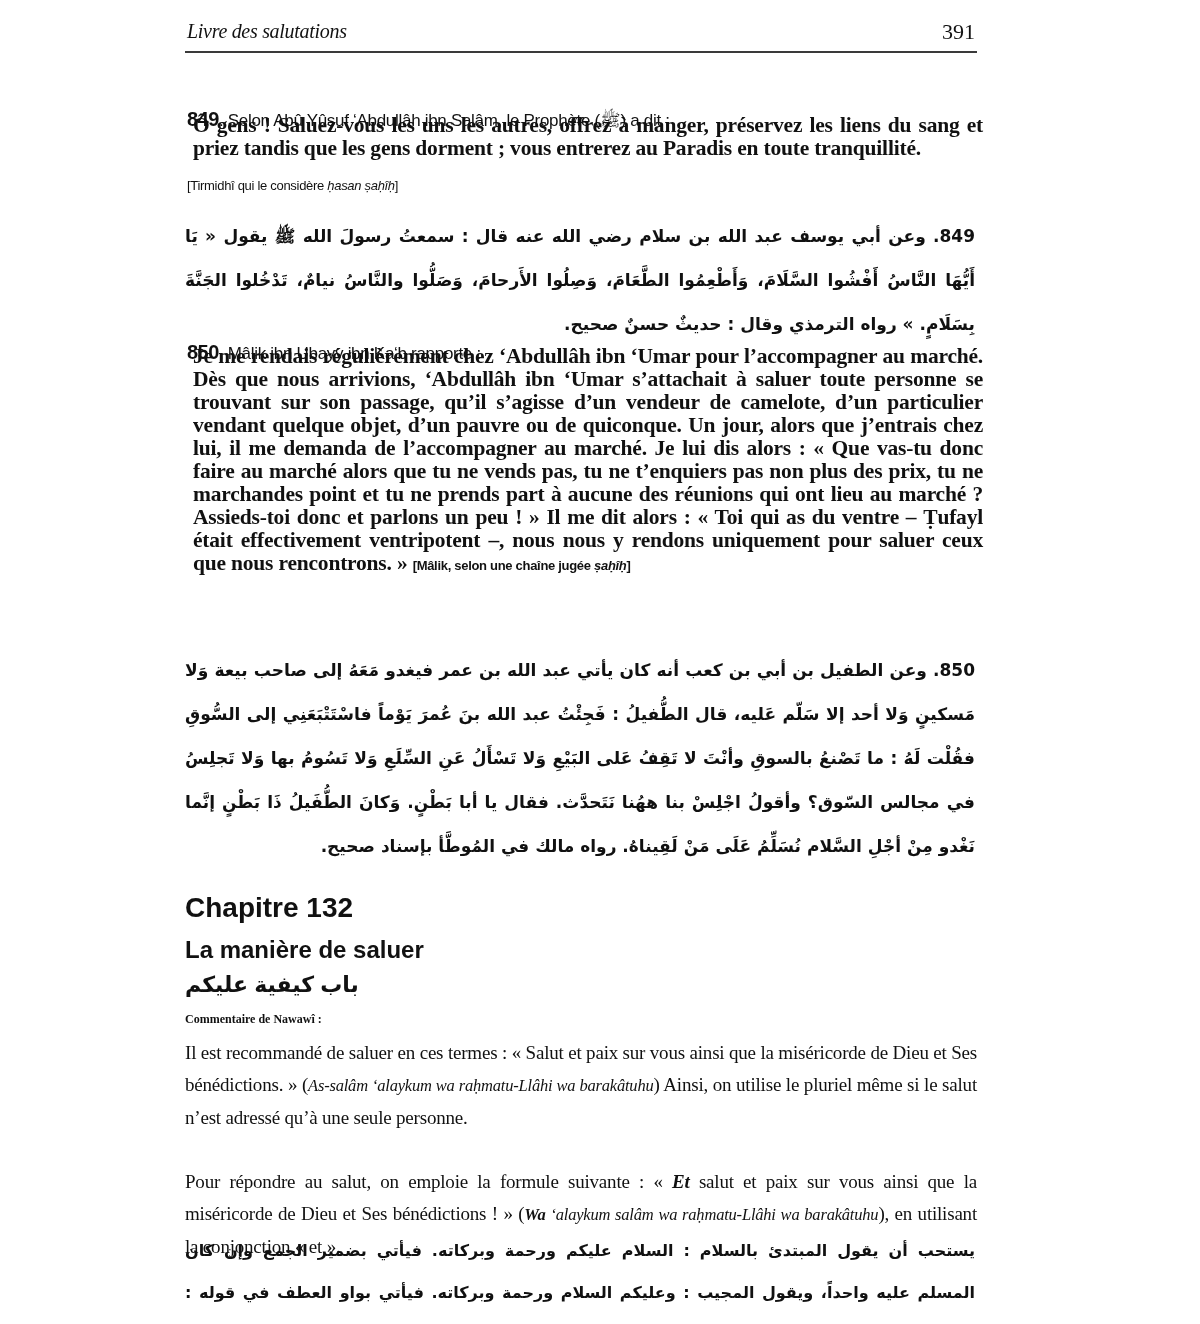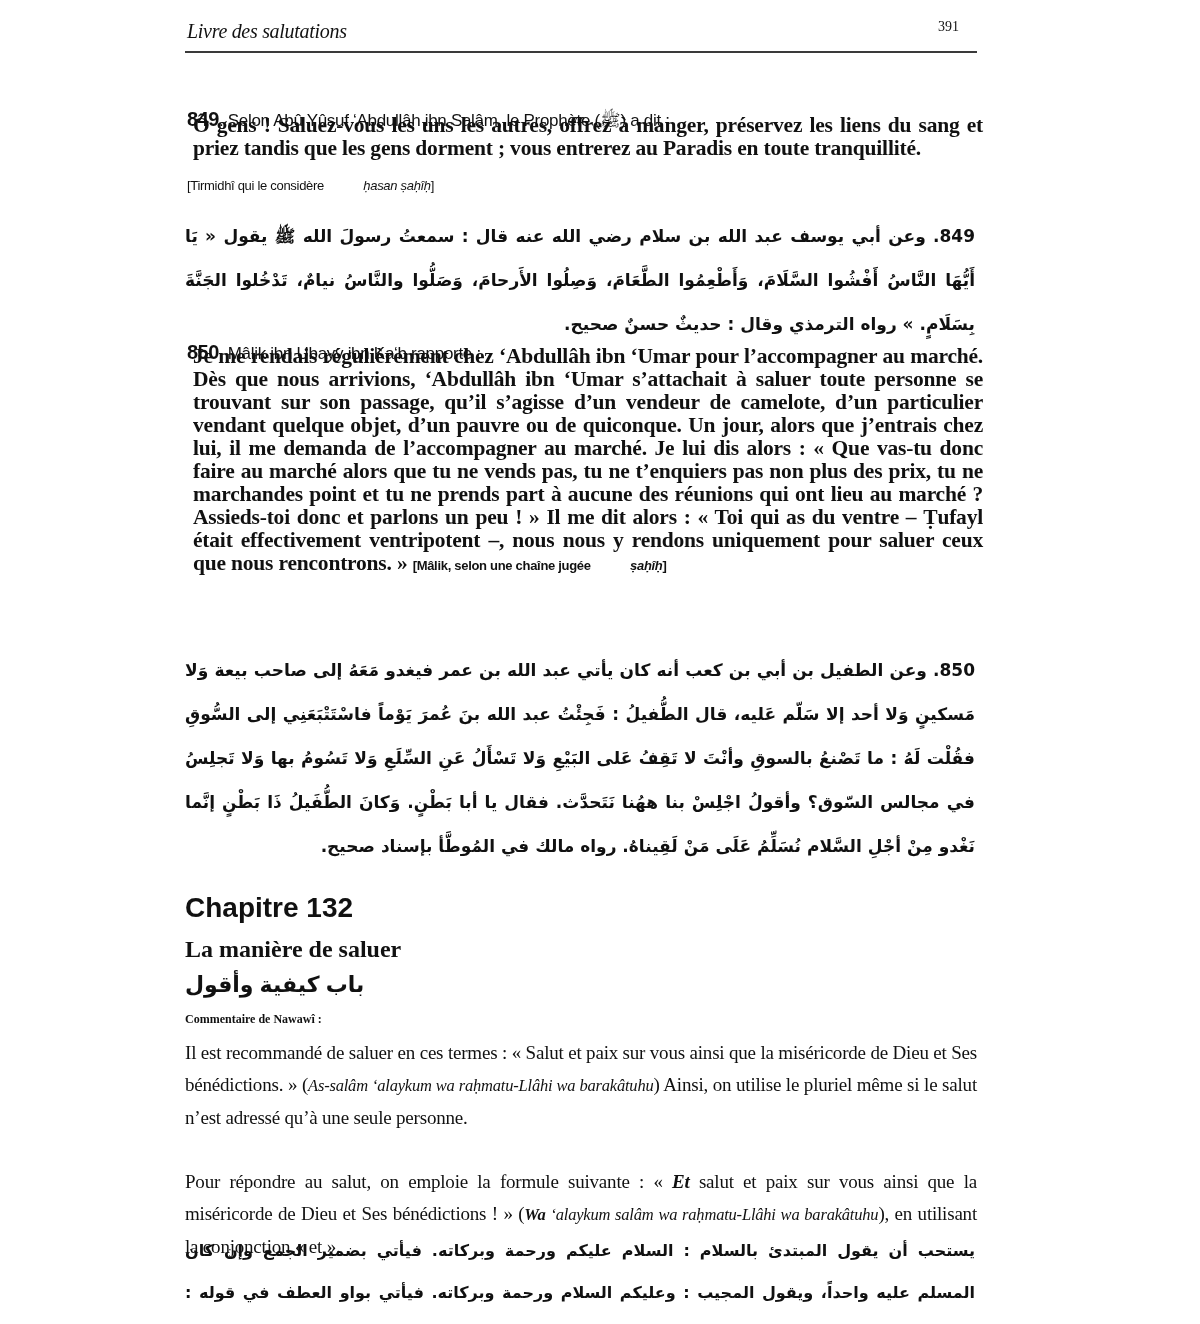--- a/index.html
+++ b/index.html
@@ -3,34 +3,34 @@
   <meta charset="utf-8">
   <style>
     html, body { margin: 0; padding: 0; background: #ffffff; }
     body { width: 1200px; height: 1324px; position: relative; overflow: hidden; color: #111; }
     .page { position: absolute; left: 185px; top: 0; width: 792px; }
     .serif { font-family: "Liberation Serif", "DejaVu Serif", serif; }
     .sans { font-family: "Liberation Sans", "DejaVu Sans", sans-serif; margin-top: 20px; }
 
     .running-head { position: absolute; top: 18px; left: 0; width: 792px; height: 30px; }
     .running-title { position: absolute; left: 2px; top: 2px; font-style: italic; font-size: 20px; letter-spacing: -0.3px; }
-    .page-number { position: absolute; right: 18px; top: 1px; font-size: 14px; }
+    .page-number { position: absolute; right: 2px; top: 1px; font-size: 22px; }
     .head-rule { position: absolute; left: 0; top: 51px; width: 792px; height: 2px; background: #3a3a3a; }
 
     .hadith-label { position: absolute; left: 2px; font-size: 17px; letter-spacing: -0.3px; }
     .hadith-label b { font-size: 20px; font-weight: bold; letter-spacing: -0.5px; }
     .fr-body { position: absolute; left: 8px; width: 790px; font-size: 21.5px; line-height: 23px; text-align: justify; letter-spacing: -0.2px; font-weight: bold; }
     .ref { font-family: "Liberation Sans", "DejaVu Sans", sans-serif; font-size: 13px; letter-spacing: -0.3px; }
-    .ref i { font-style: italic; margin-left: 36px; }
+    .ref i { font-style: italic; }
     .ar { position: absolute; left: 0; width: 790px; direction: rtl; text-align: justify; font-family: "DejaVu Sans", sans-serif; font-size: 17px; font-weight: bold; line-height: 44px; }
     .ar-last { text-align-last: right; }
 
     .chapter { position: absolute; left: 0; width: 792px; text-align: left; }
     .chapter-num { top: 872px; font-size: 28px; font-weight: bold; }
-    .chapter-title { top: 916px; font-size: 24px; font-weight: bold; font-family: Liberation Serif, serif; }
+    .chapter-title { top: 916px; font-size: 24px; font-weight: bold; }
     .chapter-ar { top: 952px; font-size: 22px; font-weight: bold; direction: rtl; }
 
     .comment-head { position: absolute; left: 0; top: 1012px; font-size: 12px; font-weight: bold; }
     .comment { position: absolute; left: 0; width: 792px; font-size: 19px; line-height: 32px; text-align: justify; letter-spacing: -0.2px; }
     .comment i { font-style: italic; font-size: 16.5px; }
   </style>
 </head>
 <body>
 
 <div class="page">
@@ -45,20 +45,20 @@
   <div class="fr-body serif" style="top:114px;"><span>Ô gens ! Saluez-vous les uns les autres, offrez à manger, préservez les liens du sang et priez tandis que les gens dorment ; vous entrerez au Paradis en toute tranquillité.</span></div>
   <div class="ref" style="position:absolute; left:2px; top:178px;"><span>[Tirmidhî qui le considère </span><i>ḥasan ṣaḥîḥ</i><span>]</span></div>
   <div class="ar ar-last" style="top:214px;">849. وعن أبي يوسف عبد الله بن سلام رضي الله عنه قال : سمعتُ رسولَ الله ﷺ يقول « يَا أَيُّهَا النَّاسُ أَفْشُوا السَّلَامَ، وَأَطْعِمُوا الطَّعَامَ، وَصِلُوا الأَرحامَ، وَصَلُّوا والنَّاسُ نيامٌ، تَدْخُلوا الجَنَّةَ بِسَلَامٍ. » رواه الترمذي وقال : حديثٌ حسنٌ صحيح.</div>
 
   <div class="hadith-label sans" style="top:321px;"><b>850</b><span>. Mâlik ibn Ubayy ibn Ka‘b rapporte :</span></div>
   <div class="fr-body serif" style="top:345px;"><span>Je me rendais régulièrement chez ‘Abdullâh ibn ‘Umar pour l’accompagner au marché. Dès que nous arrivions, ‘Abdullâh ibn ‘Umar s’attachait à saluer toute personne se trouvant sur son passage, qu’il s’agisse d’un vendeur de camelote, d’un particulier vendant quelque objet, d’un pauvre ou de quiconque. Un jour, alors que j’entrais chez lui, il me demanda de l’accompagner au marché. Je lui dis alors : « Que vas-tu donc faire au marché alors que tu ne vends pas, tu ne t’enquiers pas non plus des prix, tu ne marchandes point et tu ne prends part à aucune des réunions qui ont lieu au marché ? Assieds-toi donc et parlons un peu ! » Il me dit alors : « Toi qui as du ventre – Ṭufayl était effectivement ventripotent –, nous nous y rendons uniquement pour saluer ceux que nous rencontrons. »</span> <span class="ref"><span>[Mâlik, selon une chaîne jugée </span><i>ṣaḥîḥ</i><span>]</span></span></div>
   <div class="ar ar-last" style="top:648px;">850. وعن الطفيل بن أبي بن كعب أنه كان يأتي عبد الله بن عمر فيغدو مَعَهُ إلى صاحب بيعة وَلا مَسكينٍ وَلا أحد إلا سَلّم عَليه، قال الطُّفيلُ : فَجِئْتُ عبد الله بنَ عُمرَ يَوْماً فاسْتَتْبَعَنِي إلى السُّوقِ فقُلْت لَهُ : ما تَصْنعُ بالسوقِ وأنْتَ لا تَقِفُ عَلى البَيْعِ وَلا تَسْأَلُ عَنِ السِّلَعِ وَلا تَسُومُ بها وَلا تَجلِسُ في مجالس السّوق؟ وأقولُ اجْلِسْ بنا ههُنا نَتَحدَّث. فقال يا أبا بَطْنٍ. وَكانَ الطُّفَيلُ ذَا بَطْنٍ إنَّما نَغْدو مِنْ أجْلِ السَّلام نُسَلِّمُ عَلَى مَنْ لَقِيناهُ. رواه مالك في المُوطَّأ بإسناد صحيح.</div>
 
   <div class="chapter chapter-num sans">Chapitre 132</div>
   <div class="chapter chapter-title sans">La manière de saluer</div>
-  <div class="chapter chapter-ar sans">باب كيفية وأقول</div>
+  <div class="chapter chapter-ar sans">باب كيفية عليكم</div>
 
   <div class="comment-head serif">Commentaire de Nawawî :</div>
   <div class="comment serif" style="top:1037px;"><span>Il est recommandé de saluer en ces termes : « Salut et paix sur vous ainsi que la miséricorde de Dieu et Ses bénédictions. » (</span><i>As-salâm ‘alaykum wa raḥmatu-Llâhi wa barakâtuhu</i><span>) Ainsi, on utilise le pluriel même si le salut n’est adressé qu’à une seule personne.</span></div>
   <div class="comment serif" style="top:1166px;"><span>Pour répondre au salut, on emploie la formule suivante : « </span><b><i style="font-size:19px;">Et</i></b><span> salut et paix sur vous ainsi que la miséricorde de Dieu et Ses bénédictions ! » (</span><i><b>Wa</b><span> ‘alaykum salâm wa raḥmatu-Llâhi wa barakâtuhu</span></i><span>), en utilisant la conjonction « et ».</span></div>
   <div class="ar ar-last" style="top:1230px; font-size:16px; line-height:42px;">يستحب أن يقول المبتدئ بالسلام : السلام عليكم ورحمة وبركاته. فيأتي بضمير الجمع وإن كان المسلم عليه واحداً، ويقول المجيب : وعليكم السلام ورحمة وبركاته. فيأتي بواو العطف في قوله : وعليكم.</div>
 
 </div>
 
 </body></html>

